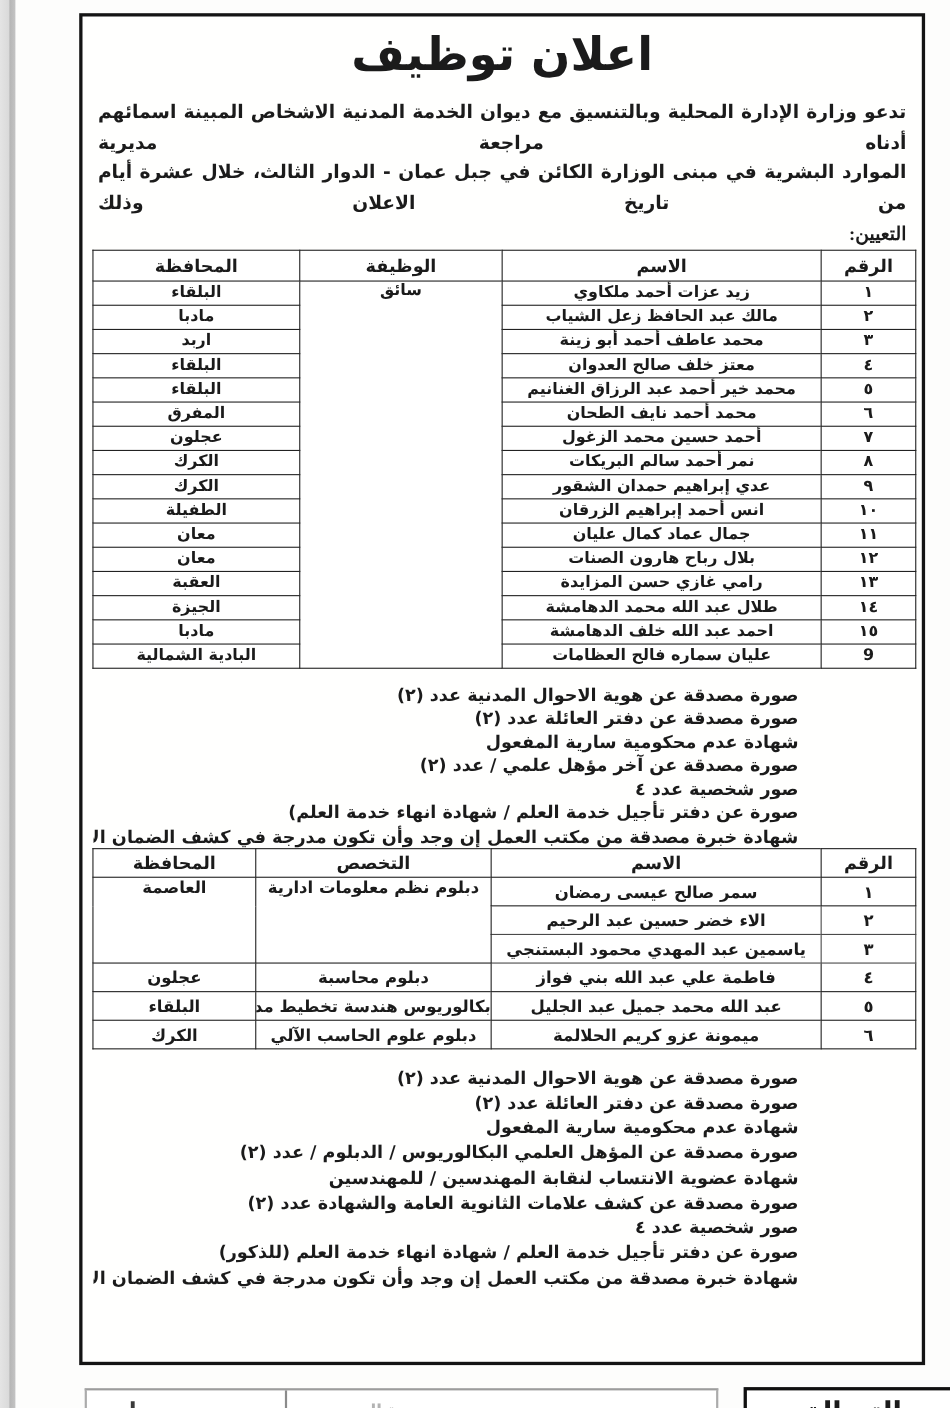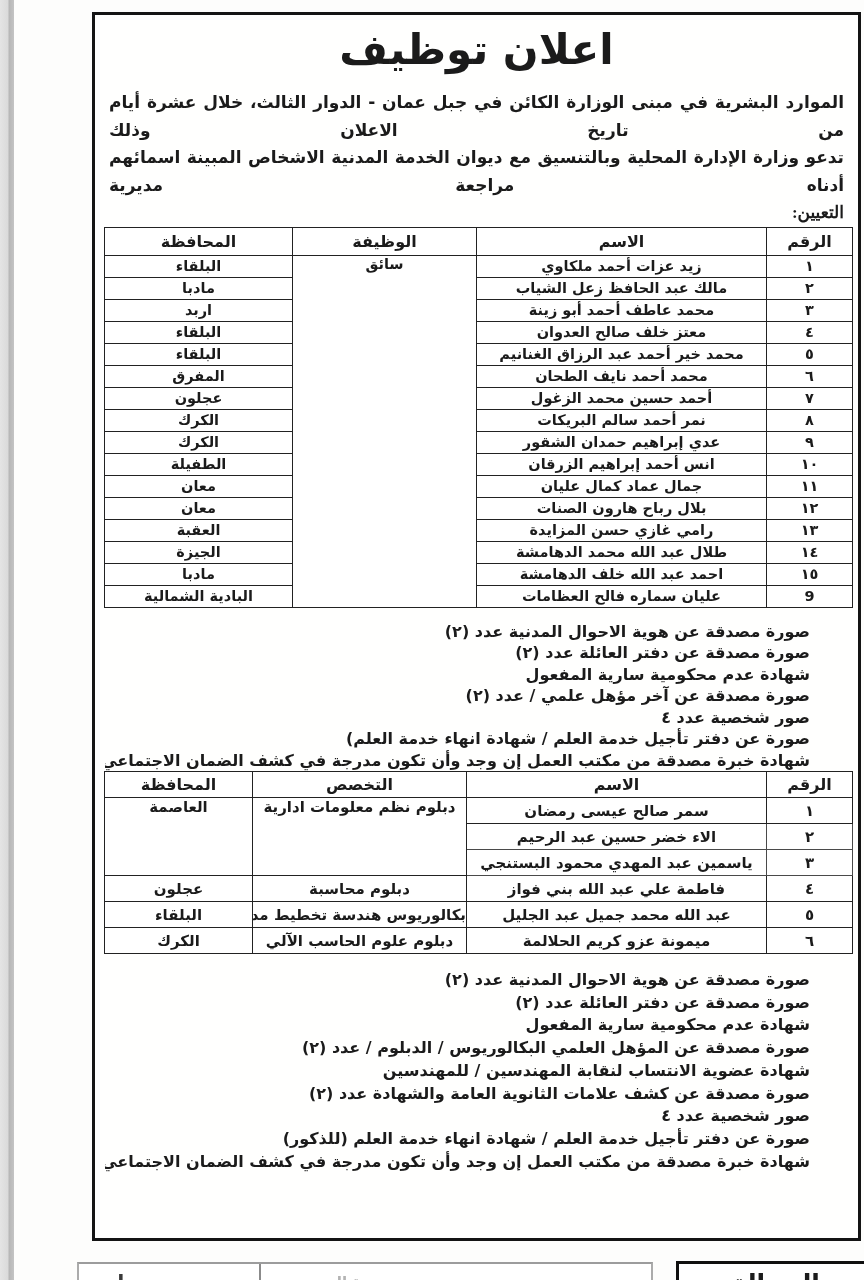--- a/index.html
+++ b/index.html
@@ -8,21 +8,21 @@
   .page {
     position: relative; width: 864px; height: 1280px; overflow: hidden;
     background: #fdfdfc; color: #1b1b1b;
     font-family: "DejaVu Sans", sans-serif; font-weight: 700;
   }
   .edge {
     position: absolute; left: 0; top: 0; width: 14px; height: 1280px;
     background: linear-gradient(to right, #e4e4e4 0, #dadada 8px, #b6b6b6 9px, #c4c4c4 14px);
   }
   .adbox {
-    position: absolute; left: 92px; top: 12px; width: 769px; height: 1229px;
+    position: absolute; left: 72px; top: 12px; width: 769px; height: 1229px;
     border: 3px solid #141414; background: #fffffe; direction: rtl; overflow: hidden;
   }
   .title { text-align: center; font-size: 42px; line-height: 58px; margin-top: 6px; }
   .intro { margin: 10px 14px 0 14px; font-size: 17px; }
   .iline { line-height: 27.5px; text-align: justify; text-align-last: justify; overflow: hidden; }
   .iline.last { text-align: center; text-align-last: right; font-family: Liberation Serif, serif; }
   table.t { border-collapse: collapse; margin: 0 5px; table-layout: fixed; width: 748px; background: #fff; }
   .t th, .t td {
     border: 1.5px solid #222222; text-align: center; font-weight: 700;
     overflow: hidden; white-space: nowrap; padding: 0;
@@ -30,21 +30,21 @@
   .t1 { margin-top: 4px; }
   .t1 th { height: 28px; font-size: 16px; }
   .t1 td { height: 22px; font-size: 14.5px; }
   .c-num { width: 86px; } .c-name { width: 290px; } .c-job { width: 184px; } .c-gov { width: 188px; }
   .merged-cell { vertical-align: top; padding-top: 5px; }
   .t2 { margin-top: 12px; }
   .t2 th { height: 26px; font-size: 16px; }
   .t2 td { height: 26px; font-size: 15px; }
   .c2-num { width: 86px; } .c2-name { width: 300px; } .c2-spec { width: 214px; } .c2-gov { width: 148px; }
   .t2 tr.sub td { border-color: #4a4a4a; }
-  .docs { margin-top: 13px; padding: 0 48px 0 10px; font-size: 16px; }
+  .docs { margin-top: 13px; padding: 0 112px 0 10px; font-size: 16px; }
   .dline { text-align: right; white-space: nowrap; overflow: hidden; }
   .docs1 .dline { line-height: 21.5px; }
   .docs2 .dline { line-height: 22.7px; }
   .docs2 { margin-top: 15px; }
   
   .bfrag-table {
     position: absolute; left: 77px; top: 1262px; width: 576px; height: 30px;
     border-top: 2px solid #9c9c9c; border-left: 2px solid #ababab; border-right: 2px solid #ababab;
     background: #fff;
   }
@@ -60,22 +60,22 @@
 </head>
 <body>
 
 <div class="page">
   <div class="edge"></div>
 
   <div class="adbox">
     <div class="title">اعلان توظيف</div>
 
     <div class="intro">
+      <div class="iline">تدعو وزارة الإدارة المحلية وبالتنسيق مع ديوان الخدمة المدنية الاشخاص المبينة اسمائهم أدناه مراجعة مديرية</div>
       <div class="iline">الموارد البشرية في مبنى الوزارة الكائن في جبل عمان - الدوار الثالث، خلال عشرة أيام من تاريخ الاعلان وذلك</div>
-      <div class="iline">تدعو وزارة الإدارة المحلية وبالتنسيق مع ديوان الخدمة المدنية الاشخاص المبينة اسمائهم أدناه مراجعة مديرية</div>
       <div class="iline last">التعيين:</div>
     </div>
 
     <table class="t t1">
       <thead>
         <tr>
           <th class="c-num">الرقم</th>
           <th class="c-name">الاسم</th>
           <th class="c-job">الوظيفة</th>
           <th class="c-gov">المحافظة</th>

